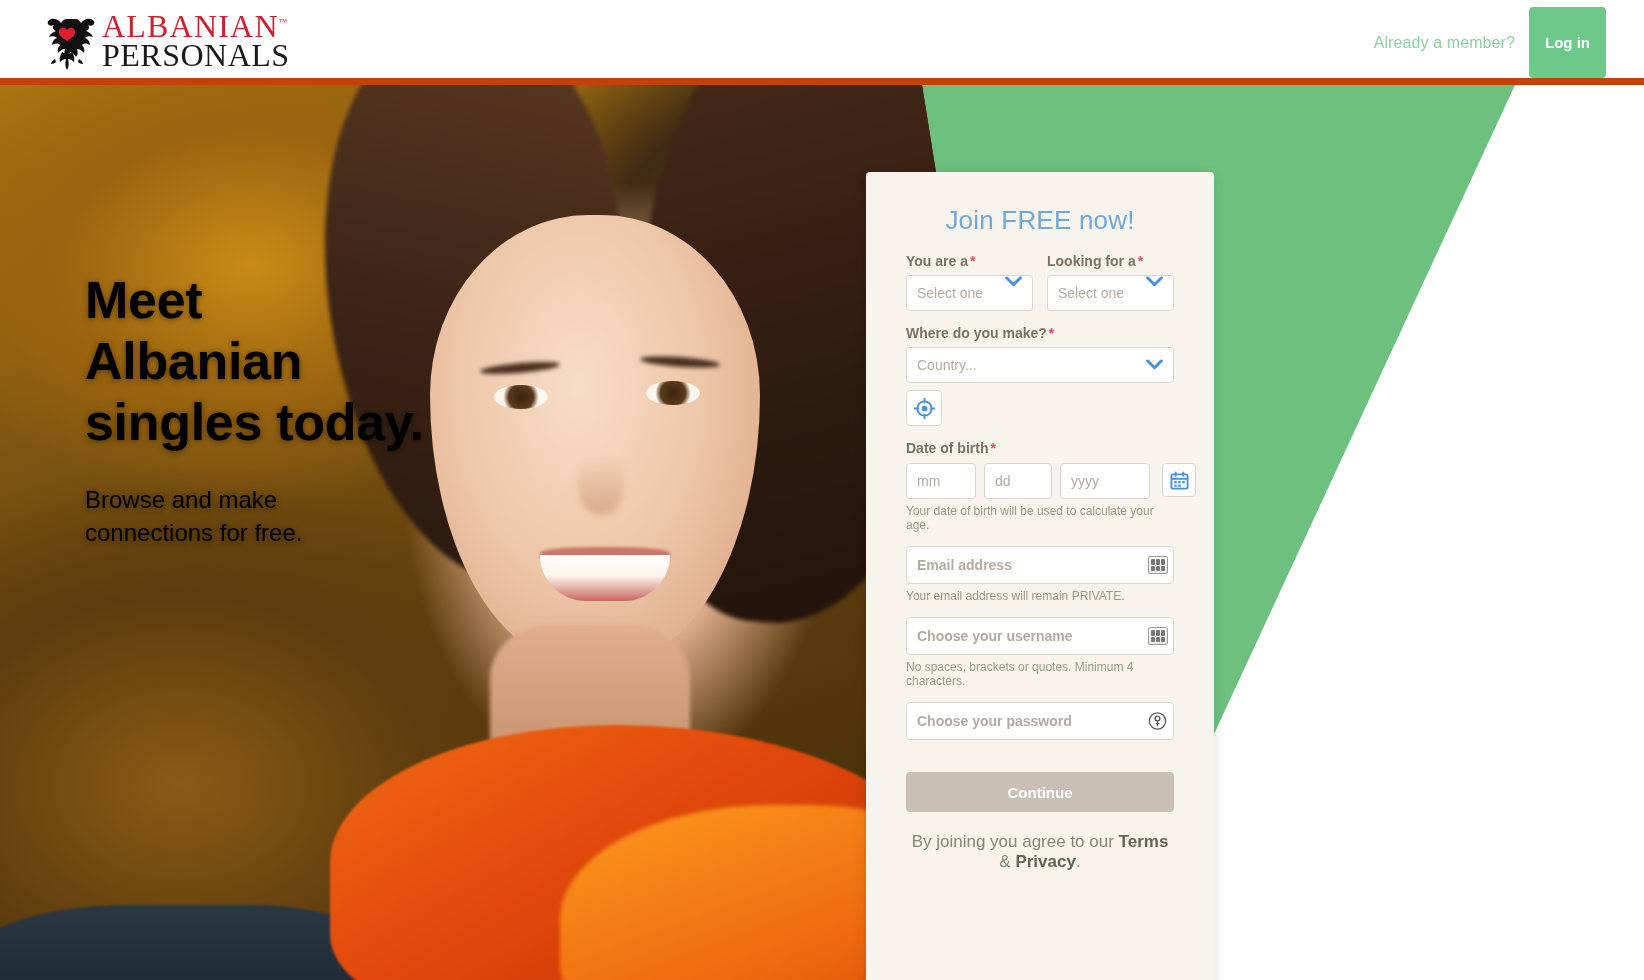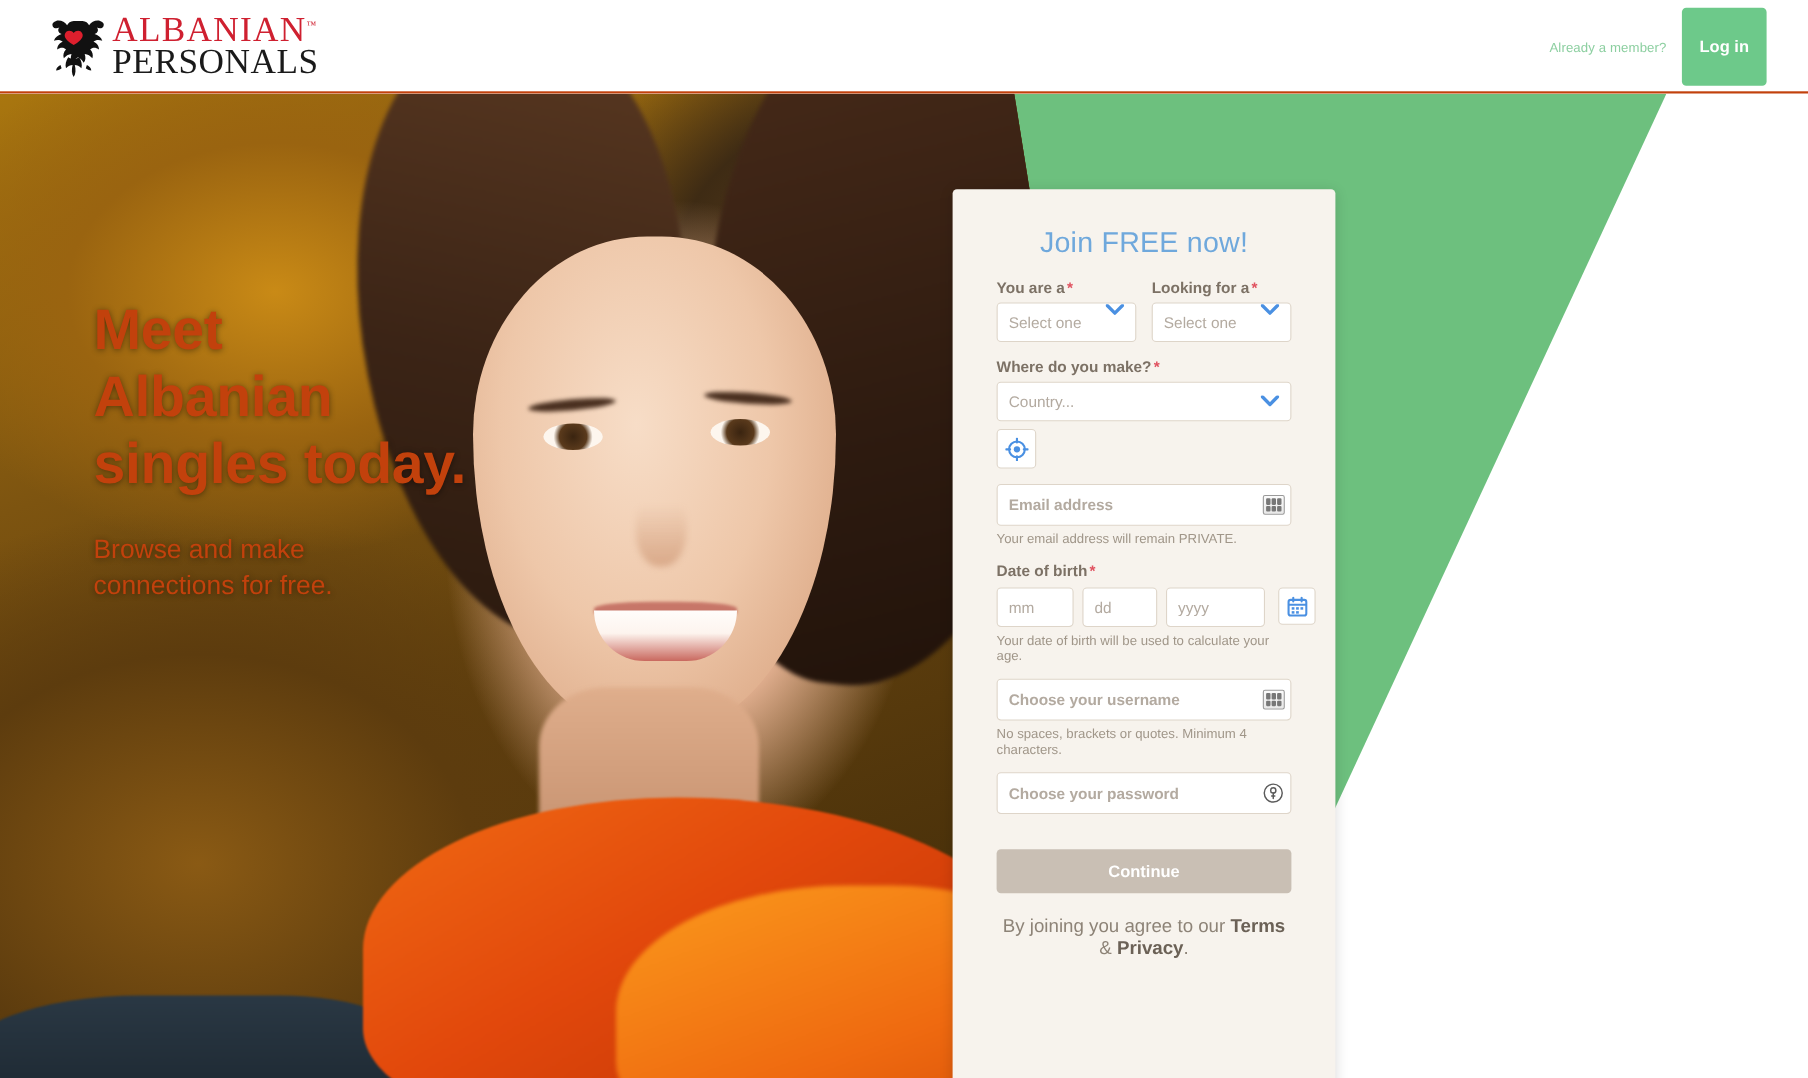--- a/index.html
+++ b/index.html
@@ -9,21 +9,21 @@
     overflow: hidden;
     font-family: "Liberation Sans", sans-serif;
     background: #ffffff;
   }
 
   
   .header {
     position: absolute; top: 0; left: 0;
     width: 1644px; height: 85px;
     background: #ffffff;
-    border-bottom: 2px solid #c2410c;
+    border-bottom: 7px solid #c2410c;
     z-index: 40;
   }
   .logo-wrap {
     position: absolute; left: 38px; top: 8px;
     display: flex; align-items: center; height: 66px;
   }
   .eagle { width: 58px; height: 62px; flex: 0 0 58px; }
   .logo-text {
     margin-left: 6px;
     display: flex; flex-direction: column;
@@ -43,21 +43,21 @@
     font-family: "Liberation Serif", serif;
     font-size: 32px; letter-spacing: 0.5px;
     color: #1a1a1a; font-weight: 400;
     margin-top: 1px;
   }
   .hdr-right {
     position: absolute; right: 38px; top: 0;
     height: 85px; display: flex; align-items: center; gap: 14px;
   }
   .already-member {
-    color: #8ccfa0; font-size: 12px; letter-spacing: .1px;
+    color: #8ccfa0; font-size: 16px; letter-spacing: .1px;
   }
   .login-btn {
     background: #6dc98a; color: #ffffff;
     font-size: 15px; font-weight: bold;
     padding: 28px 16px; border: none; border-radius: 4px;
     cursor: pointer; line-height: 1;
   }
 
   
   .stage {
@@ -286,21 +286,21 @@
   }
   .terms {
     margin-top: 20px; text-align: center;
     font-size: 17px; color: #8d8377;
   }
   .terms a { color: #6b6156; font-weight: bold; text-decoration: none; }
 
   
   .hero-copy {
     position: absolute; left: 85px; top: 185px;
-    z-index: 20; color: #c2410c;
+    z-index: 20; color: #000000;
     text-shadow: 0 1px 6px rgba(0,0,0,.45);
   }
   .hero-h1 {
     font-size: 52px; font-weight: bold; line-height: 1.17;
     margin: 0; letter-spacing: -.3px;
   }
   .hero-sub {
     font-size: 24px; line-height: 1.35; margin: 32px 0 0 0;
     font-weight: 400;
   }
@@ -409,36 +409,20 @@
 
       <div class="city-row">
         <button class="geo-btn">
           <svg width="21" height="21" viewBox="0 0 22 22">
             <circle cx="11" cy="11" r="7.5" fill="none" stroke="#4a90e2" stroke-width="2"></circle>
             <circle cx="11" cy="11" r="3" fill="#4a90e2"></circle>
             <path d="M11 0.5v4M11 17.5v4M0.5 11h4M17.5 11h4" stroke="#4a90e2" stroke-width="2" stroke-linecap="round"></path>
           </svg>
         </button>
       </div>
-    </div>
-
-    
-    <div class="group">
-      <div class="inp-with-ico">
-        <input class="inp labelish" style="height: 38px;" placeholder="Email address">
-        <span class="inp-ico-box">
-          <span></span>
-            <span></span>
-            <span></span>
-            <span></span>
-            <span></span>
-            <span></span>
-        </span>
-      </div>
-      <p class="hint">Your email address will remain PRIVATE.</p>
     </div>
 
     
     <div class="group">
       <label class="fld-label">
         <span>Date of birth</span><span class="req">*</span>
       </label>
       <div class="dob-row">
         <input class="inp dob-mm" placeholder="mm" style="">
         <input class="inp dob-dd" placeholder="dd" style="">
@@ -455,20 +439,36 @@
             <rect x="8.7" y="14.3" width="2.6" height="2.4" fill="#4a90e2"></rect>
           </svg>
         </button>
       </div>
       <p class="hint">Your date of birth will be used to calculate your age.</p>
     </div>
 
     
     <div class="group">
       <div class="inp-with-ico">
+        <input class="inp labelish" style="height: 38px;" placeholder="Email address">
+        <span class="inp-ico-box">
+          <span></span>
+            <span></span>
+            <span></span>
+            <span></span>
+            <span></span>
+            <span></span>
+        </span>
+      </div>
+      <p class="hint">Your email address will remain PRIVATE.</p>
+    </div>
+
+    
+    <div class="group">
+      <div class="inp-with-ico">
         <input class="inp labelish" style="height: 38px;" placeholder="Choose your username">
         <span class="inp-ico-box">
           <span></span>
             <span></span>
             <span></span>
             <span></span>
             <span></span>
             <span></span>
         </span>
       </div>

